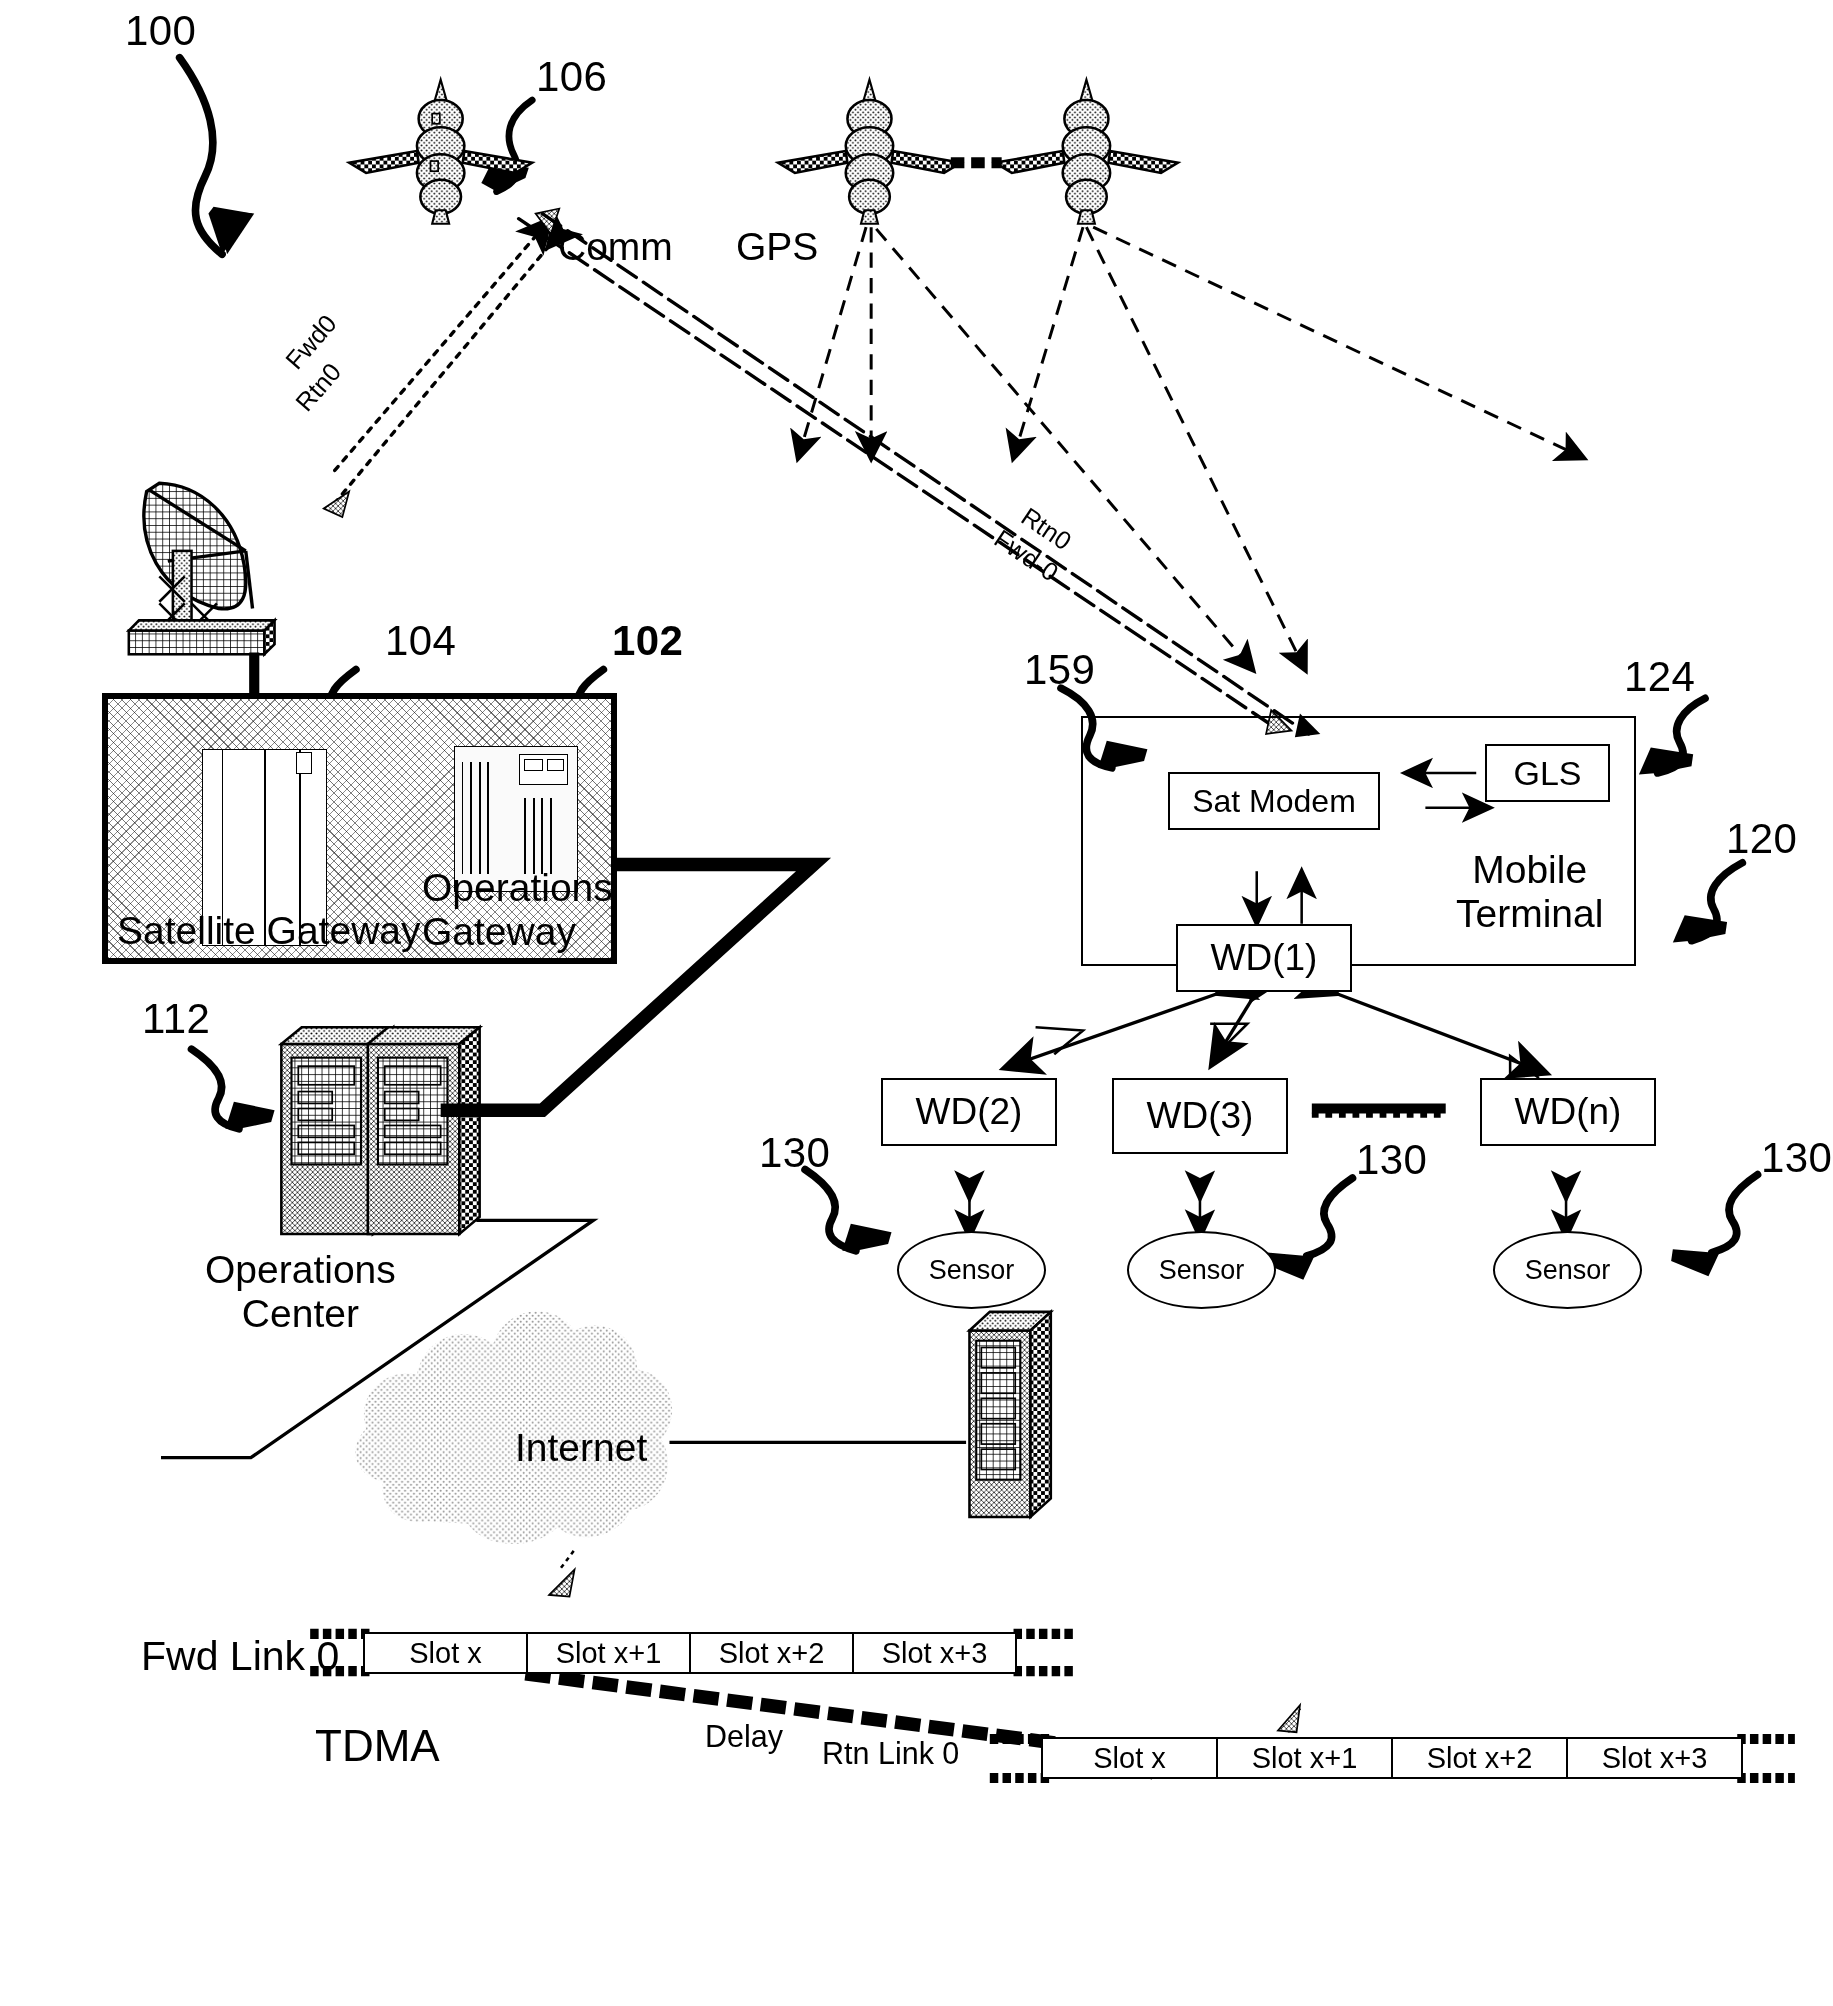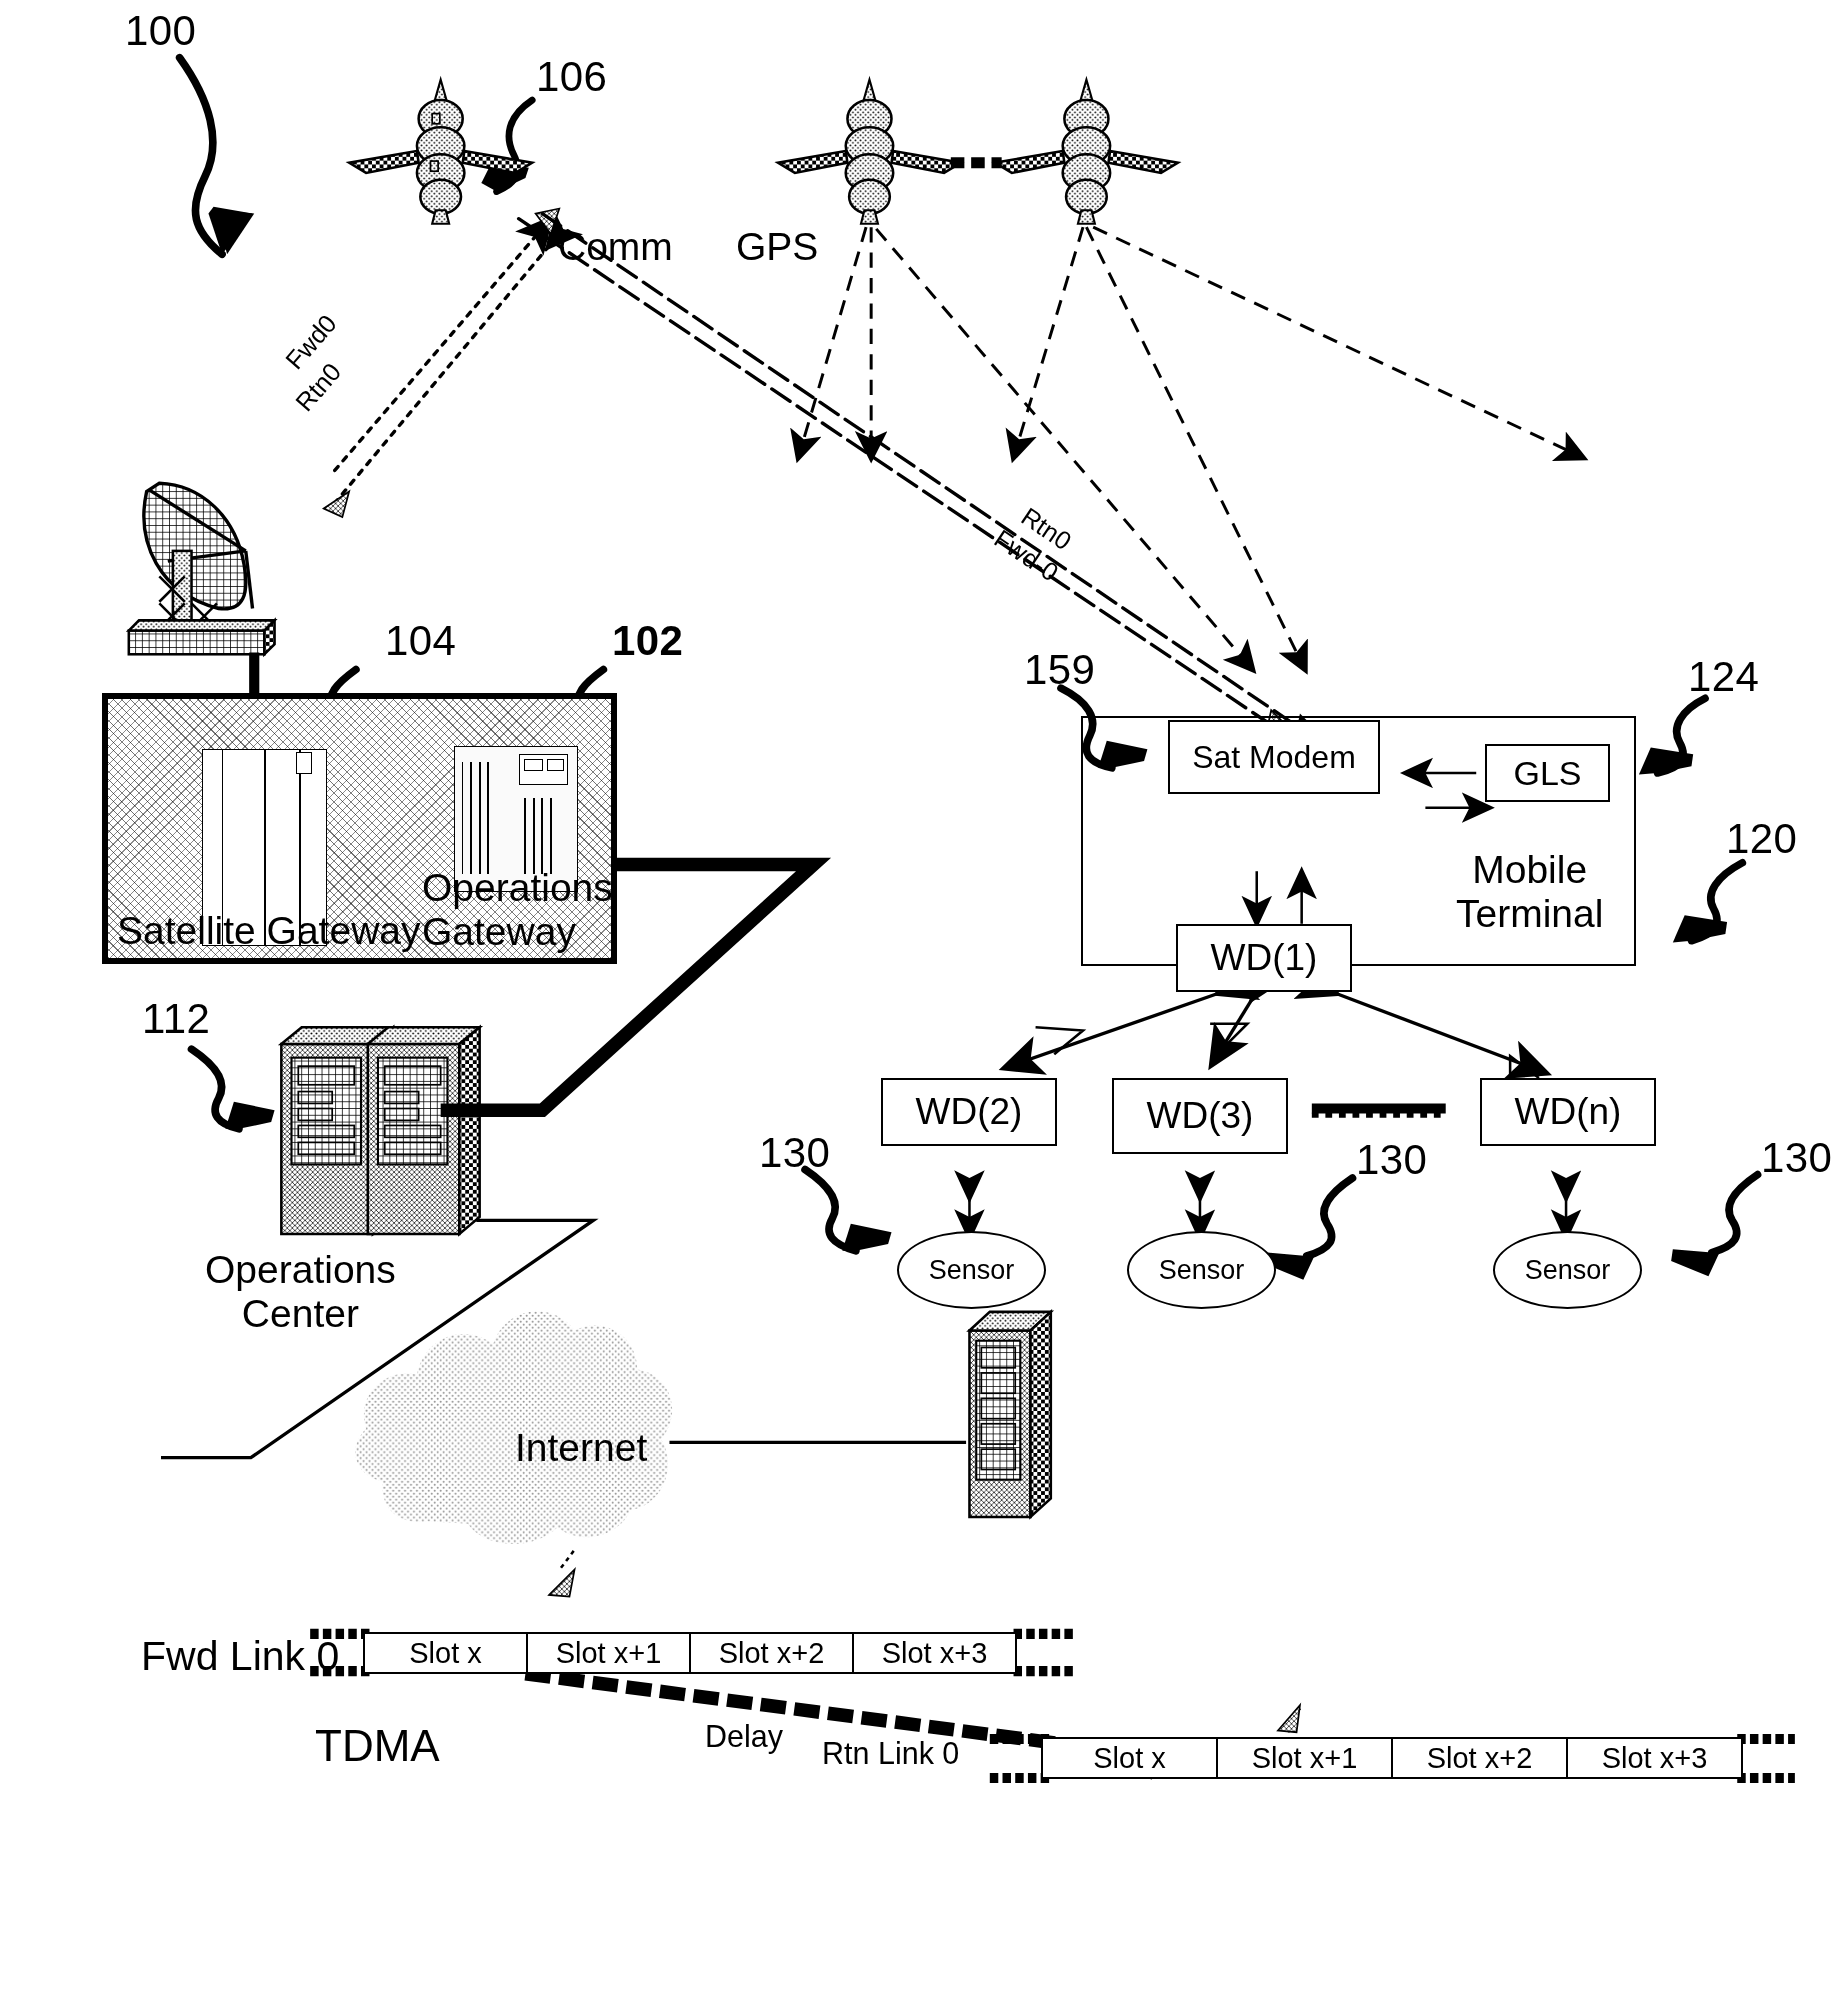--- a/index.html
+++ b/index.html
@@ -448,35 +448,35 @@
   <div class="lbl" style="left:290px; top:398px; font-size:25.4px; transform:rotate(-49deg); transform-origin:left top;">Rtn0</div>
   <div class="lbl" style="left:1032px; top:502px; font-size:25.4px; transform:rotate(34deg); transform-origin:left top;">Rtn0</div>
   <div class="lbl" style="left:1005px; top:524px; font-size:25.4px; transform:rotate(34deg); transform-origin:left top;">Fwd-0</div>
 
   <div class="lbl ref-num" style="left:125px; top:6.8px;">100</div>
   <div class="lbl ref-num" style="left:536px; top:53px;">106</div>
   <div class="lbl ref-num" style="left:385px; top:617px;">104</div>
   <div class="lbl ref-num" style="left:612px; top:617px;font-weight:bold;">102</div>
   <div class="lbl ref-num" style="left:142px; top:995px;">112</div>
   <div class="lbl ref-num" style="left:1024px; top:646px;">159</div>
-  <div class="lbl ref-num" style="left:1688px; top:653px;">124</div>
+  <div class="lbl ref-num" style="left:1624px; top:653px;">124</div>
   <div class="lbl ref-num" style="left:1726px; top:815px;">120</div>
   <div class="lbl ref-num" style="left:759px; top:1129px;">130</div>
   <div class="lbl ref-num" style="left:1356px; top:1136px;">130</div>
   <div class="lbl ref-num" style="left:1761px; top:1134px;">130</div>
 
   <div class="lbl big-label" style="left:205px; top:1248px; text-align:center; white-space:pre-line;">Operations
 Center</div>
 
   <div class="lbl big-label" style="left:515px; top:1426px;">Internet</div>
 
 
   <div class="mt-frame" style="left:1081px; top:716px; width:555px; height:250px;"></div>
 
-  <div class="node-box" style="left:1168px; top:720px; width:212px; height:74px; font-size:32px;">
+  <div class="node-box" style="left:1168px; top:772px; width:212px; height:58px; font-size:32px;">
     <span>Sat Modem</span>
   </div>
 
   <div class="node-box" style="left:1485px; top:744px; width:125px; height:58px; font-size:34px;">
     <span>GLS</span>
   </div>
 
   <div class="node-box" style="left:1176px; top:924px; width:176px; height:68px; font-size:37px;">
     <span>WD(1)</span>
   </div>

